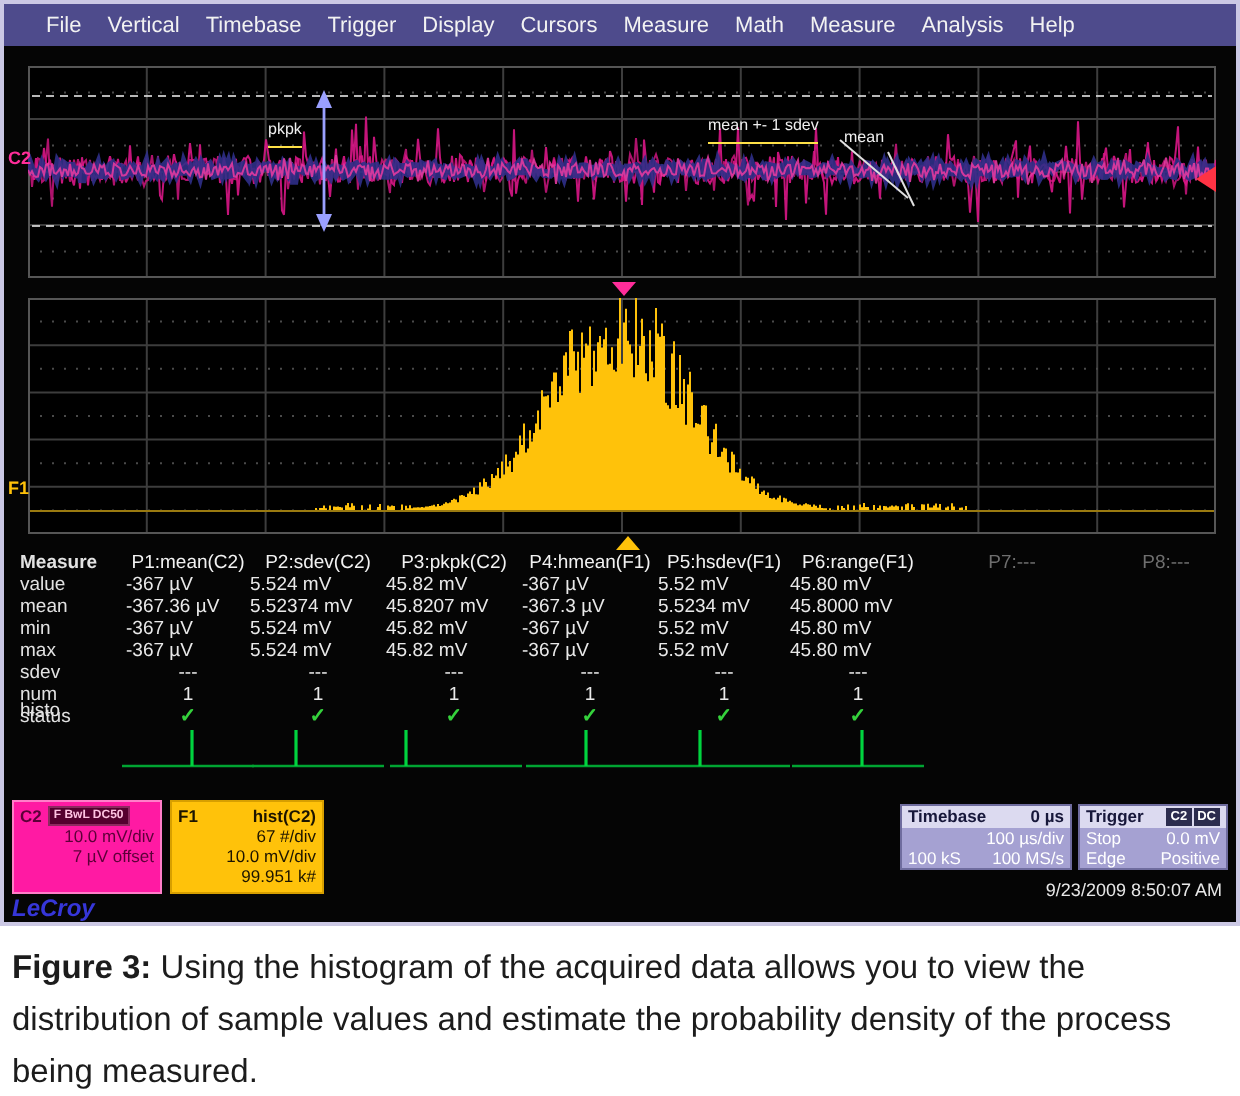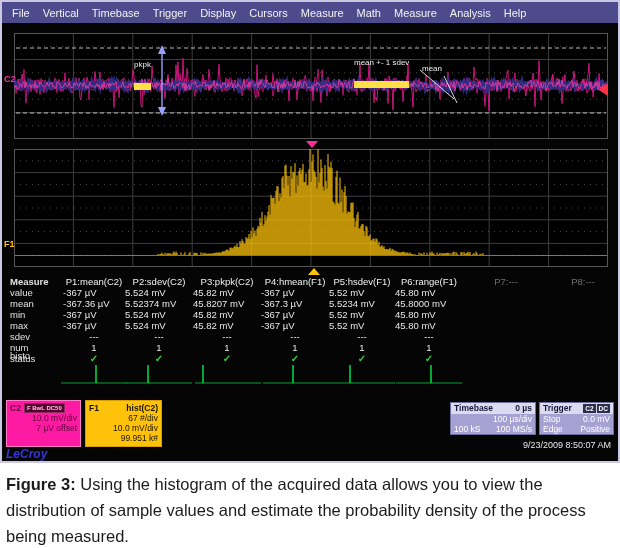--- a/index.html
+++ b/index.html
@@ -3,31 +3,31 @@
 <meta charset="utf-8">
 <style>
   html,body{margin:0;padding:0;}
   body{width:620px;height:548px;position:relative;background:#ffffff;
        font-family:"Liberation Sans",sans-serif;overflow:hidden;}
 
   
   .scope{position:absolute;left:0;top:0;width:620px;height:463px;background:#050505;
          border:2px solid #cbc8e4;box-sizing:border-box;}
   .menubar{position:absolute;left:0;top:0;width:616px;height:21px;background:#4e4b8c;
-           display:flex;align-items:center;gap:13px;padding-left:10px;box-sizing:border-box;}
+           display:flex;align-items:center;gap:13px;padding-left:21px;box-sizing:border-box;}
   .menubar span{color:#f2f2f2;font-size:11px;cursor:default;white-space:nowrap;}
 
   .gridbox{position:absolute;left:12px;width:594px;background:#000;}
   #topgrid{top:31px;height:106px;}
   #histgrid{top:147px;height:118px;}
   .gridbox svg{position:absolute;left:0;top:0;}
 
   .tracelabel{position:absolute;font-size:9px;font-weight:bold;z-index:5;}
   .ann{position:absolute;color:#efefef;font-size:8px;z-index:6;line-height:9px;}
-  .ann.ul{border-bottom:7px solid #fde047;padding-bottom:14px;}
+  .ann.ul{border-bottom:1px solid #fde047;padding-bottom:4px;}
 
   .tri-down{position:absolute;width:0;height:0;border-left:6px solid transparent;
             border-right:6px solid transparent;border-top:7px solid #ff2d9a;z-index:7;}
   .tri-up{position:absolute;width:0;height:0;border-left:6px solid transparent;
           border-right:6px solid transparent;border-bottom:7px solid #ffc20a;z-index:7;}
 
   
   .mtable{position:absolute;left:1px;top:274px;width:614px;display:grid;
           grid-template-columns:60px 62px 68px 68px 68px 66px 68px 86px 68px;
           grid-auto-rows:11px;font-size:9.5px;color:#e9e9e9;}

